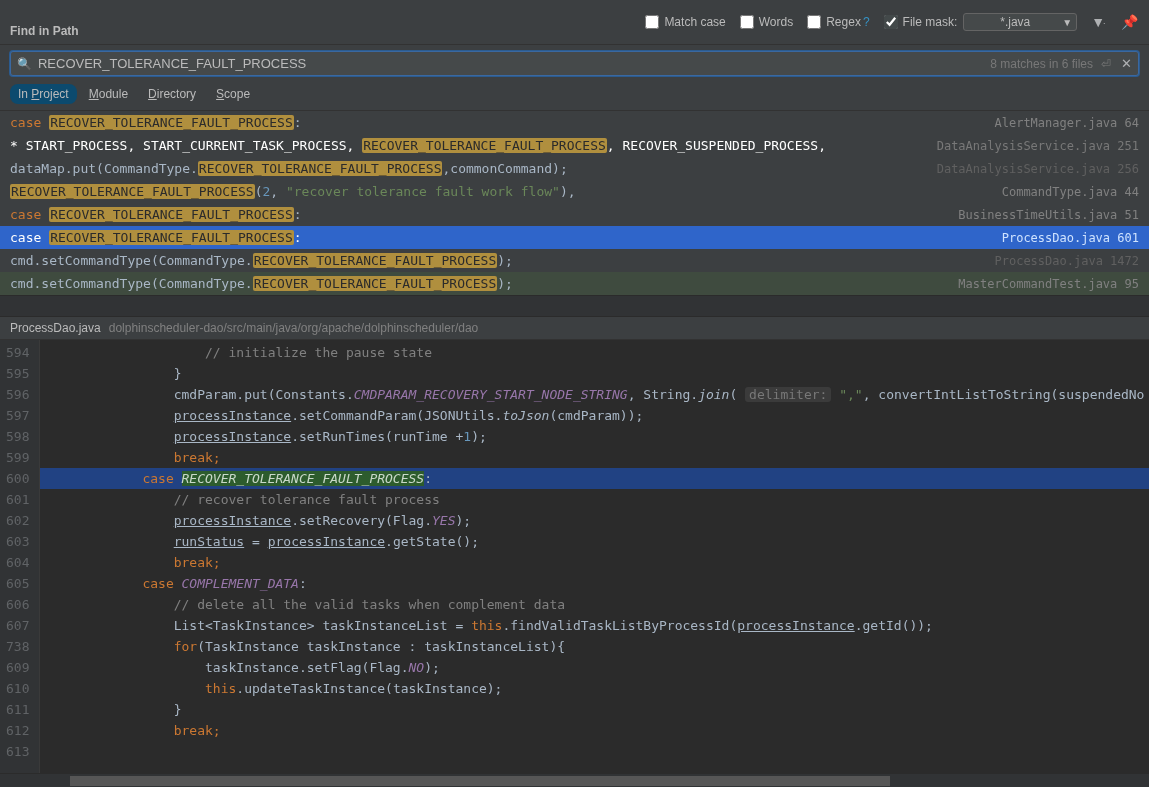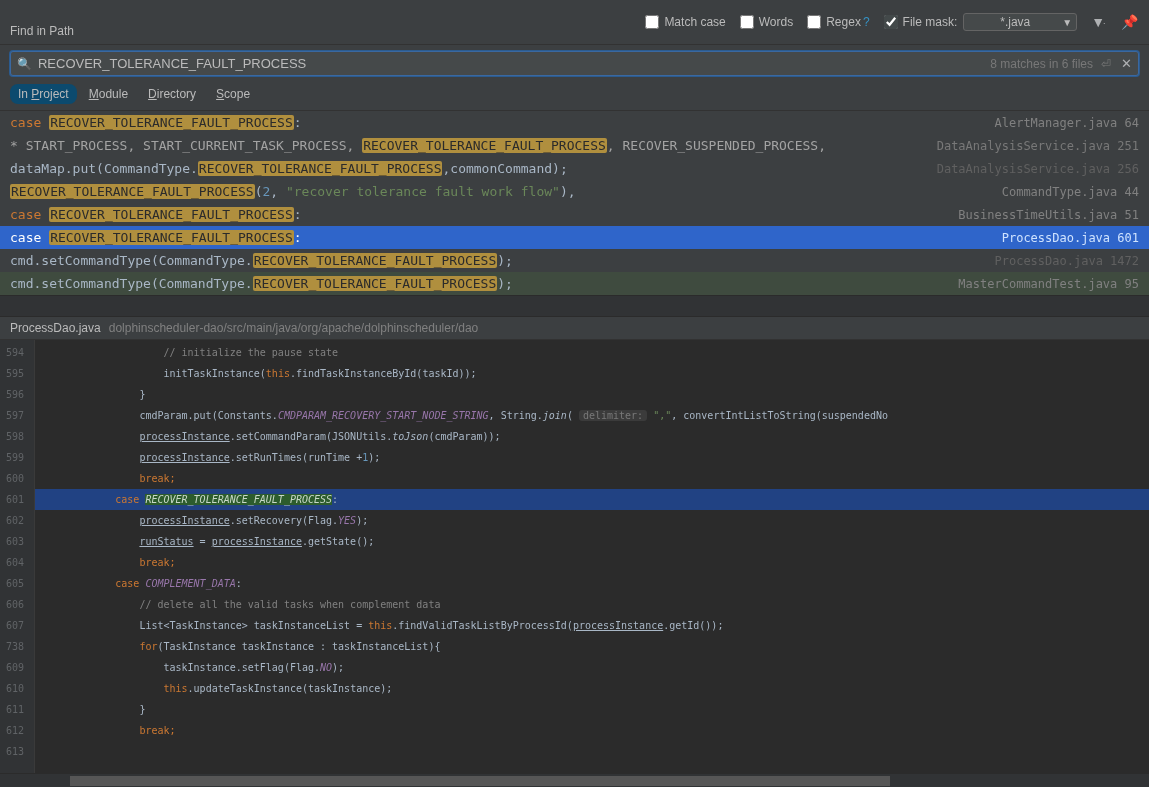--- a/index.html
+++ b/index.html
@@ -14,21 +14,21 @@
   display: flex;
   flex-direction: column;
 }
 .titlebar {
   display: flex;
   align-items: center;
   padding: 6px 10px;
   background: #3c3f41;
   border-bottom: 1px solid #323232;
 }
-.title { color: #bbbbbb; font-weight: normal; margin-top: 18px; }
+.title { color: #bbbbbb; font-weight: bold; margin-top: 18px; }
 .spacer { flex: 1; }
 .opt { display: flex; align-items: center; margin-left: 14px; color: #bbbbbb; }
 .opt input[type="checkbox"] { width: 14px; height: 14px; margin-right: 5px; accent-color: #43494a; }
 .qmark { color: #3592c4; margin-left: 2px; }
 .mask-box {
   display: flex; align-items: center;
   background: #45494a; border: 1px solid #646464;
   padding: 1px 4px; margin-left: 6px; border-radius: 3px;
 }
 .mask-box span { color: #bbbbbb; margin-left: 32px; }
@@ -68,33 +68,33 @@
   display: flex; align-items: center;
   padding: 4px 10px; font-family: Consolas, monospace; font-size: 13px;
   white-space: nowrap;
 }
 .row.sel { background: #2f65ca; color: #ffffff; }
 .row.dim .fileinfo { color: #787878; }
 .row .content { flex: 1; overflow: hidden; }
 .row .fileinfo { color: #808080; font-size: 12px; text-align: right; }
 .hl { background: #b08f3e; color: #2b2b2b; padding: 0 1px; border-radius: 2px;}
 .kw { color: #cc7832; }
-.cmt { color: #a3a3a3; margin-top: 24px; }
+.cmt { color: #ffffff; margin-top: 24px; }
 .str { color: #6a8759; }
 .num { color: #6897bb; }
 .pale { color: #a9b7c6; }
 .row.dim .content { color: #72a072; }
 .gap { height: 22px; background: #313335; border-top:1px solid #2b2b2b; border-bottom:1px solid #2b2b2b;}
 .preview-path {
   padding: 4px 10px; background: #3c3f41; color: #bbbbbb; font-size: 12px;
   border-bottom: 1px solid #323232; display:flex; align-items:center;
 }
 .preview-path .muted { color: #808080; margin-left: 8px; }
 .code {
-  font-family: Consolas, monospace; font-size: 10px;
+  font-family: Consolas, monospace; font-size: 13px;
   background: #2b2b2b; flex: 1; overflow: hidden;
   display: flex;
 }
 .gutter {
   background: #313335; color: #606366; text-align: right;
   padding: 2px 10px 2px 6px; user-select: none;
   border-right: 1px solid #3a3a3a;
 }
 .gutter div { height: 21px; line-height: 21px; }
 .lines { flex:1; padding: 2px 0 2px 8px; color: #a9b7c6; overflow-x:auto;}
@@ -217,27 +217,27 @@
       <div>607</div>
       <div>738</div>
       <div>609</div>
       <div>610</div>
       <div>611</div>
       <div>612</div>
       <div>613</div>
   </div>
   <div class="lines">
 <div>                    <span class="c-cmt">// initialize the pause state</span></div>
-<div>                    <span>initTaskInstance(</span><span class="c-kw">this</span><span>.findTaskInstanceById(taskId));</span></div>
 <div>                <span>}</span></div>
 <div>                cmdParam.put(Constants.<span class="c-const">CMDPARAM_RECOVERY_START_NODE_STRING</span><span>, String.</span><span class="c-it">join</span>( <span class="c-hint">delimiter:</span> <span class="c-str">","</span><span>, convertIntListToString(suspendedNo</span></div>
 <div>                <span class="c-ul">processInstance</span><span>.setCommandParam(JSONUtils.</span><span class="c-it">toJson</span><span>(cmdParam));</span></div>
 <div>                <span class="c-ul">processInstance</span><span>.setRunTimes(runTime +</span><span class="c-num">1</span><span>);</span></div>
 <div>                <span class="c-kw">break;</span></div>
 <div class="line-hl">            <span class="c-kw">case </span><span class="c-const" style="background:#2d5c2d;color:#c9d9c9;">RECOVER_TOLERANCE_FAULT_PROCESS</span><span>:</span></div>
+<div>                <span class="c-cmt">// recover tolerance fault process</span></div>
 <div>                <span class="c-ul">processInstance</span><span>.setRecovery(Flag.</span><span class="c-const">YES</span><span>);</span></div>
 <div>                <span class="c-ul">runStatus</span><span> = </span><span class="c-ul">processInstance</span><span>.getState();</span></div>
 <div>                <span class="c-kw">break;</span></div>
 <div>            <span class="c-kw">case </span><span class="c-const">COMPLEMENT_DATA</span><span>:</span></div>
 <div>                <span class="c-cmt">// delete all the valid tasks when complement data</span></div>
 <div>                <span>List&lt;TaskInstance&gt; taskInstanceList = </span><span class="c-kw">this</span><span>.findValidTaskListByProcessId(</span><span class="c-ul">processInstance</span><span>.getId());</span></div>
 <div>                <span class="c-kw">for</span><span>(TaskInstance taskInstance : taskInstanceList){</span></div>
 <div>                    <span>taskInstance.setFlag(Flag.</span><span class="c-const">NO</span><span>);</span></div>
 <div>                    <span class="c-kw">this</span><span>.updateTaskInstance(taskInstance);</span></div>
 <div>                <span>}</span></div>

